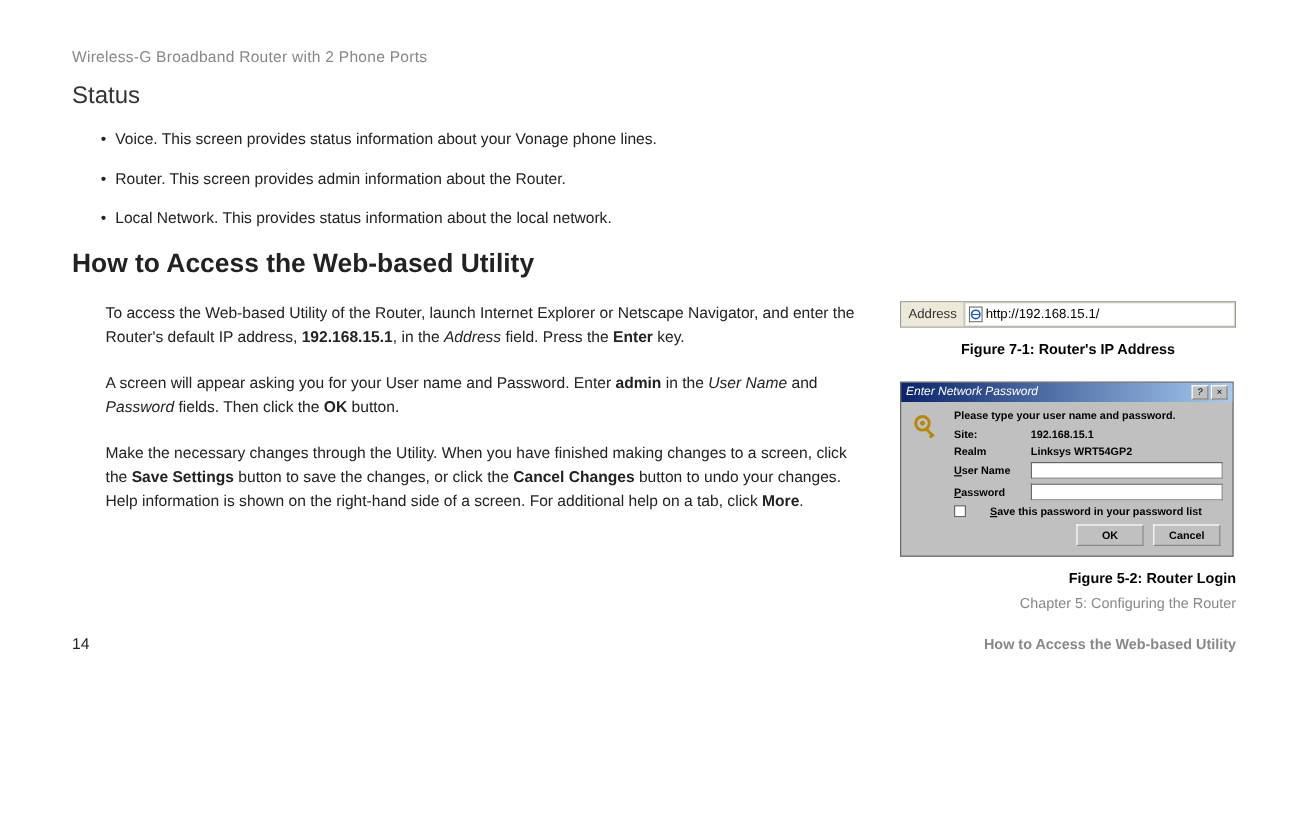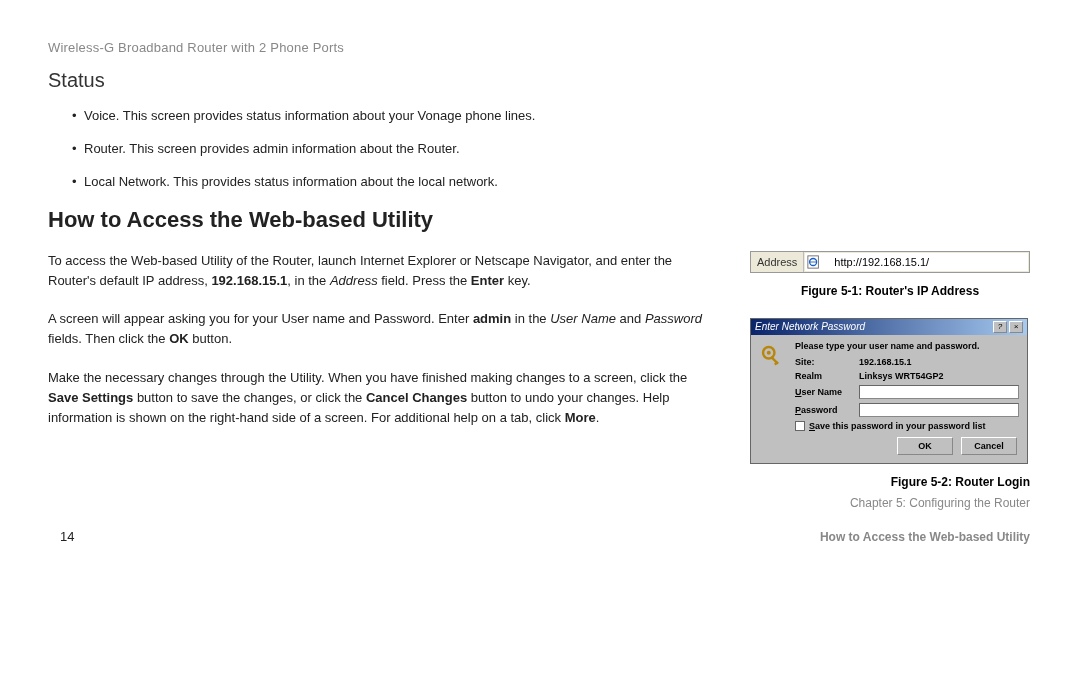--- a/index.html
+++ b/index.html
@@ -1,52 +1,52 @@
 <!DOCTYPE html>
 <html><head>
 <meta charset="utf-8">
 <style>
   * { box-sizing: border-box; margin: 0; padding: 0; }
   html, body { width: 1080px; height: 698px; background: #fff; font-family: Arial, Helvetica, sans-serif; color: #000; }
-  .page { position: relative; width: 1080px; height: 574px; padding: 40px 50px 30px 48px; }
+  .page { position: relative; width: 1080px; height: 574px; padding: 40px 50px 30px 60px; }
   .product-header { font-size: 13px; color: #888; letter-spacing: 0.2px; margin-bottom: 14px; }
   .section-heading { font-size: 20px; font-weight: 400; color: #333; margin-bottom: 16px; }
   .bullets { margin-left: 24px; margin-bottom: 8px; }
   .bullet { font-size: 13px; color: #222; margin-bottom: 18px; display: flex; }
   .bullet .dot { width: 12px; flex-shrink: 0; }
   .bullet .txt { flex: 1; }
   .main-heading { font-size: 22px; font-weight: bold; color: #222; margin: 16px 0 18px 0; }
   .content-row { display: flex; gap: 30px; }
   .left-col { flex: 1; }
   .right-col { width: 280px; flex-shrink: 0; }
-  .para { font-size: 13px; color: #222; line-height: 1.55; margin-bottom: 18px; }
+  .para { font-size: 13px; color: #222; line-height: 1.55; margin-bottom: 18px; margin-left: 28px; }
   .b { font-weight: bold; }
   .i { font-style: italic; }
   .fig-caption { font-size: 12px; font-weight: bold; text-align: center; margin: 10px 0 18px 0; line-height: 1.4; }
   .addr-bar { border: 1px solid #999; background: #ece9d8; height: 22px; display: flex; align-items: center; font-size: 11px; font-family: Tahoma, sans-serif; }
   .addr-bar .lbl { padding: 0 6px; color: #333; border-right: 1px solid #bbb; height: 100%; display: flex; align-items: center; background:#ece9d8; }
-  .addr-bar .field { flex: 1; background: #fff; height: 18px; margin: 0 1px; display: flex; align-items: center; padding: 0 2px; gap: 13px; }
+  .addr-bar .field { flex: 1; background: #fff; height: 18px; margin: 0 1px; display: flex; align-items: center; padding: 0 2px; gap: 0; }
   .addr-bar .ie-icon { width: 14px; height: 14px; display:flex; align-items:center; justify-content:center; }
   .addr-bar .ie-icon svg { width:14px; height:14px; }
   .addr-bar .url { font-size: 11px; color: #000; }
   .login-dialog { border: 1px solid #666; background: #c0c0c0; font-family: Tahoma, sans-serif; font-size: 9px; color: #000; width: 278px; }
   .login-title { background: linear-gradient(to right, #0a246a, #a6caf0); color: #fff; font-size: 10px; padding: 2px 4px; display: flex; justify-content: space-between; align-items: center; font-style: italic; }
   .login-title .title-btns { display:flex; gap:2px; }
   .tbtn { width:14px; height:12px; background:#c0c0c0; border:1px solid #888; border-top-color:#fff; border-left-color:#fff; font-size:8px; line-height:10px; text-align:center; color:#000; }
   .login-body { padding: 6px 8px 8px 8px; display:flex; gap:8px;font-weight:bold; }
   .key-icon { width:28px; padding-top:2px; }
   .key-icon svg { width:26px; height:26px; }
   .login-fields { flex:1; }
   .login-msg { font-size: 9px; margin-bottom: 6px; }
   .lf-row { display:flex; align-items:center; margin-bottom:4px; gap:6px; }
   .lf-row .lf-label { width:58px; font-size:9px; }
   .lf-row .lf-label u { text-decoration: underline; }
   .lf-row .lf-value { font-size:9px; }
   .lf-row .lf-input { flex:1; height:14px; background:#fff; border:1px solid #888; border-top-color:#666; border-left-color:#666; }
-  .lf-check { display:flex; align-items:center; gap:4px; font-size:9px; margin:4px 0 6px 0; }
+  .lf-check { display:flex; align-items:center; gap:20px; font-size:9px; margin:4px 0 6px 0; }
   .lf-check .cb { width:10px; height:10px; background:#fff; border:1px solid #666; flex-shrink:0; }
   .login-buttons { display:flex; justify-content:flex-end; gap:8px; padding-right:2px; }
   .dlg-btn { width:56px; height:18px; background:#c0c0c0; border:1px solid #888; border-top-color:#fff; border-left-color:#fff; font-size:9px; display:flex; align-items:center; justify-content:center; }
   .footer { position: absolute; left: 60px; right: 50px; bottom: 30px; display: flex; justify-content: space-between; align-items: flex-end; }
   .page-num { font-size: 13px; color: #222; }
   .footer-right { text-align: right; }
   .footer-chapter { font-size: 12px; color: #888; margin-bottom: 20px; }
   .footer-section { font-size: 12px; color: #888; font-weight: bold; }
 </style>
 </head>
@@ -102,21 +102,21 @@
           <span class="ie-icon">
             <svg viewBox="0 0 16 16">
                 <rect x="1" y="1" width="12" height="14" fill="#fff" stroke="#666" stroke-width="1"></rect>
                 <circle cx="7" cy="8" r="4" fill="none" stroke="#1a5ec4" stroke-width="1.5"></circle>
                 <path d="M3 8 h8" stroke="#1a5ec4" stroke-width="1"></path>
               </svg>
           </span>
           <span class="url">http://192.168.15.1/</span>
         </div>
       </div>
-      <div class="fig-caption">Figure 5-1: Router's IP Address</div>
+      <div class="fig-caption">Figure 7-1: Router's IP Address</div>
 
       <div class="login-dialog">
         <div class="login-title">
           <span>Enter Network Password</span>
           <span class="title-btns">
             <span class="tbtn">?</span>
             <span class="tbtn">×</span>
           </span>
         </div>
         <div class="login-body">

